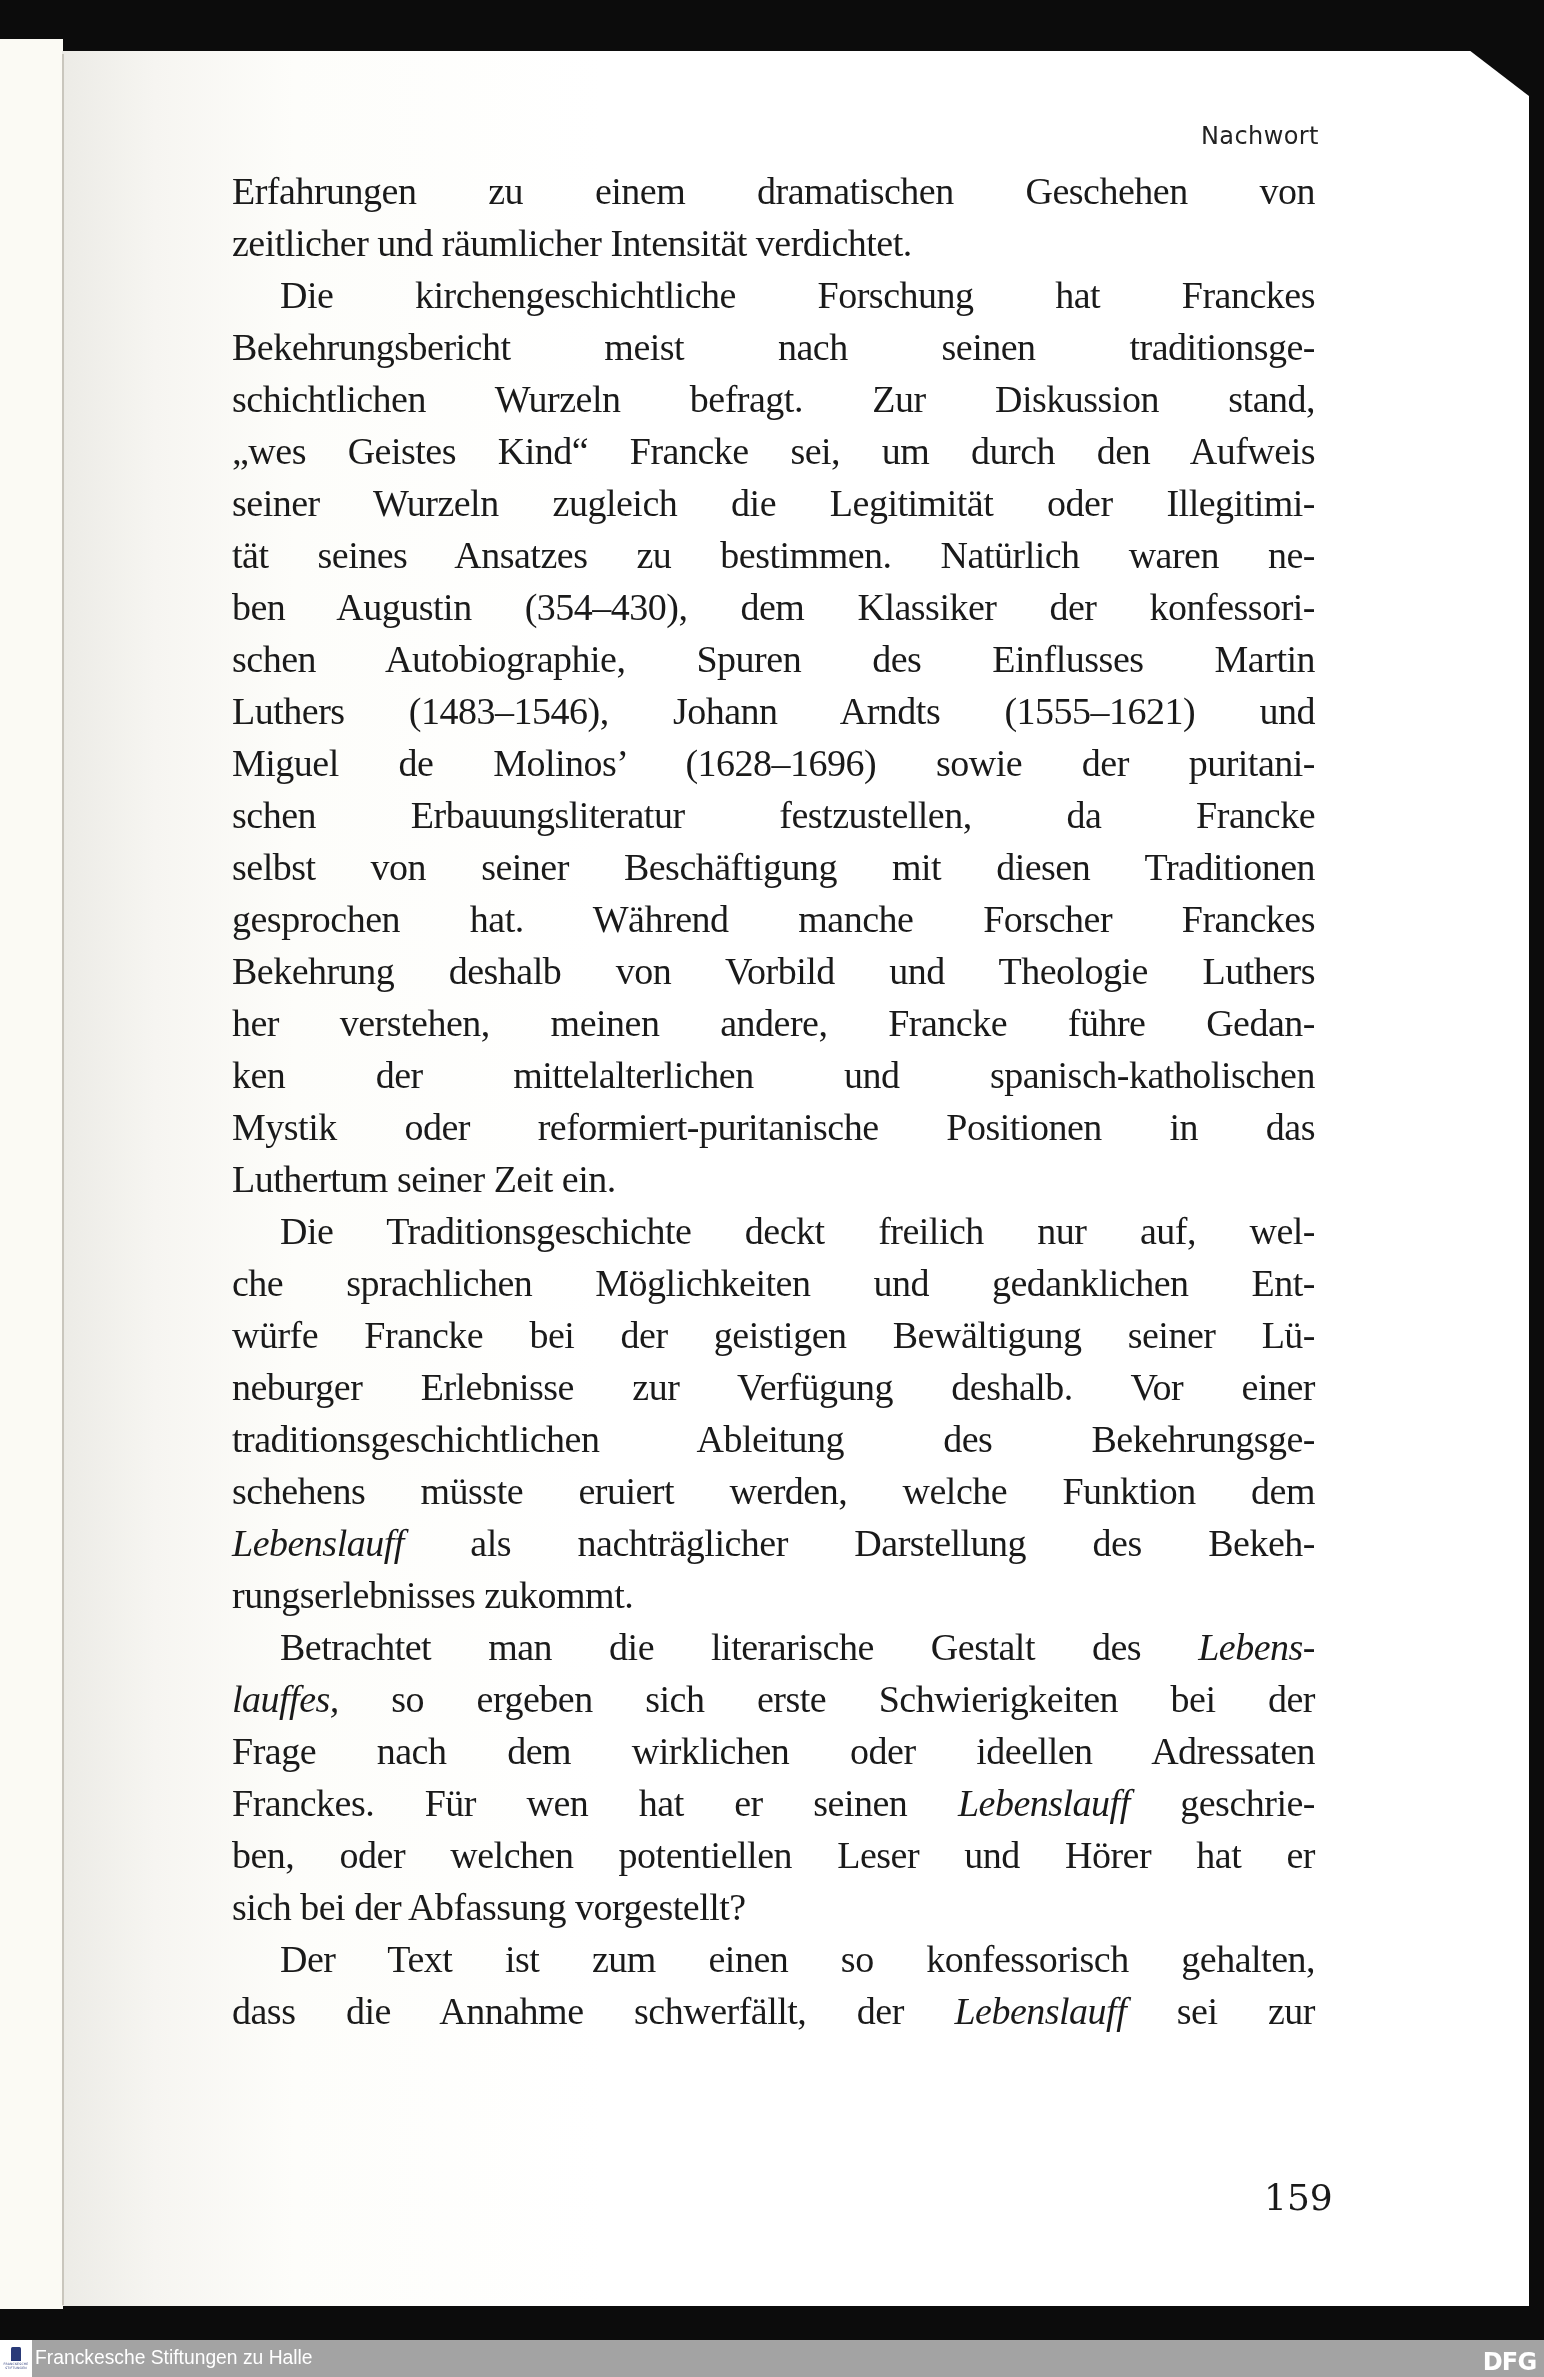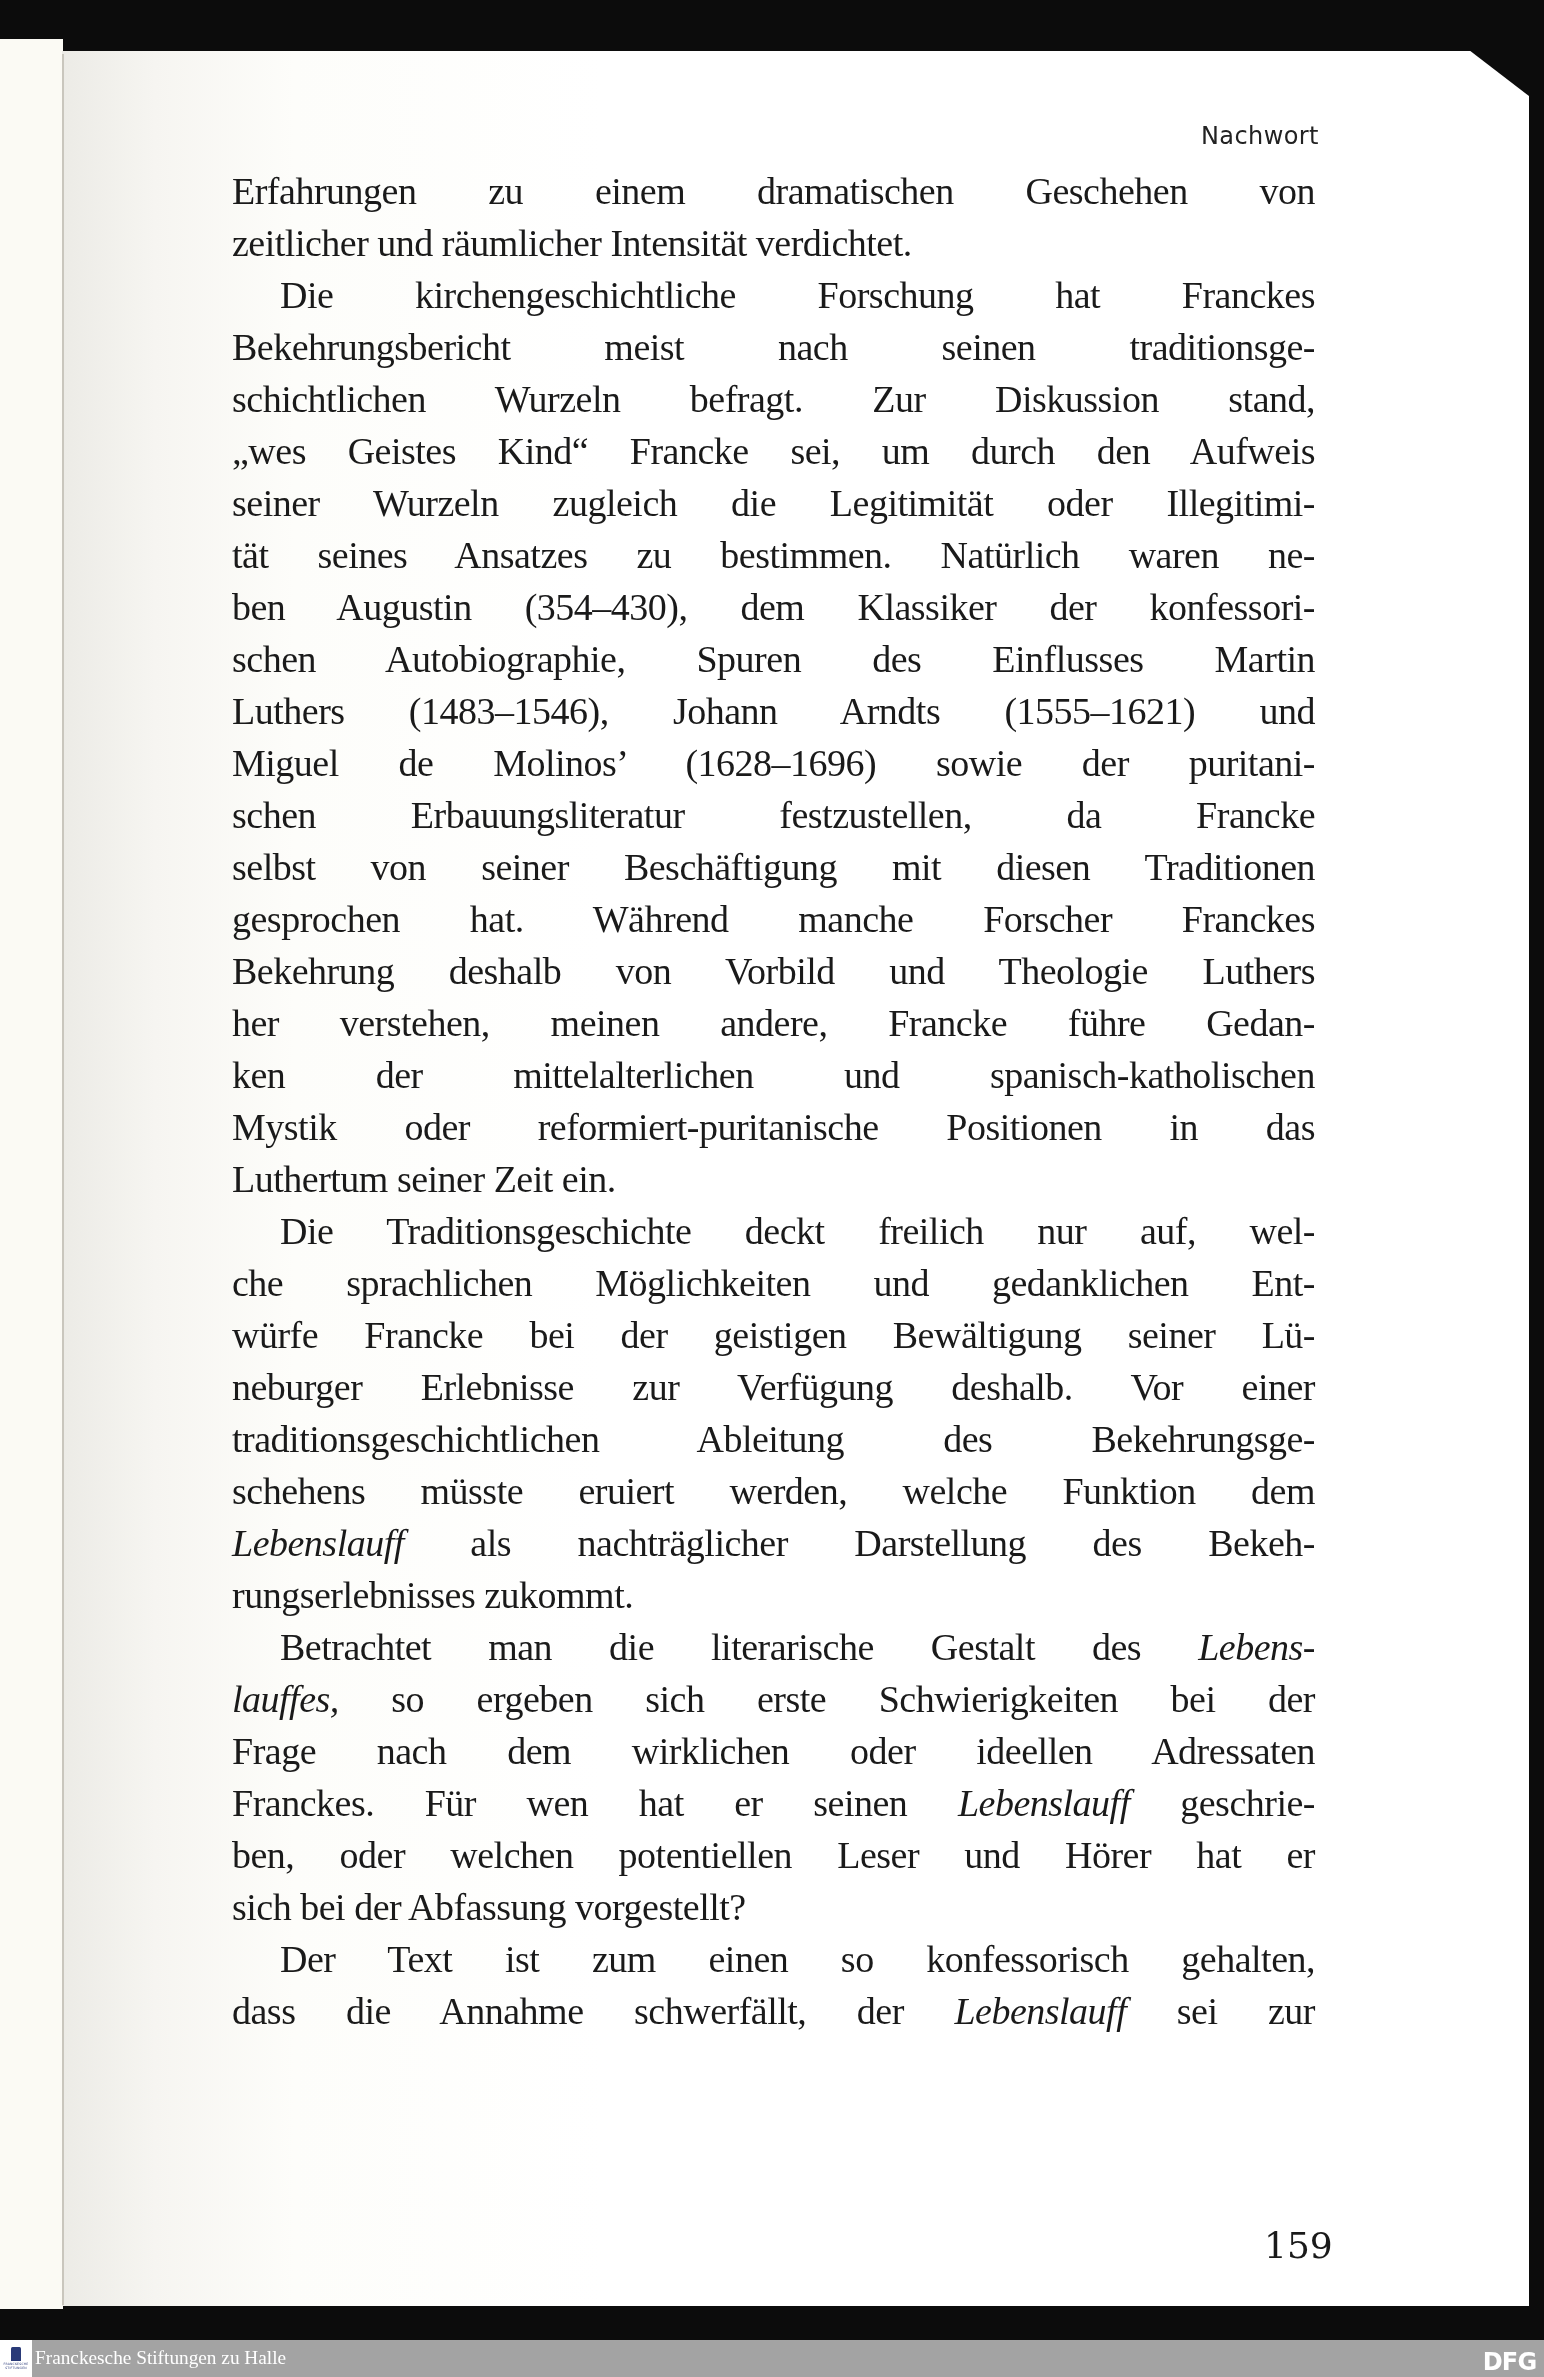--- a/index.html
+++ b/index.html
@@ -35,34 +35,34 @@
     }
     .line {
       display: block; white-space: nowrap; text-align: justify; text-align-last: justify;
       height: 52px; letter-spacing: -0.5px;
     }
     .line.last { text-align-last: left; }
     .line.indent { padding-left: 48px; }
     .line em { font-style: italic; }
     .page-number {
       position: absolute; left: 1264px; top: 2177px;
-      font-family: "DejaVu Serif", serif; font-size: 36px; color: #1a1a1a; margin-top: 48px;
+      font-family: "DejaVu Serif", serif; font-size: 36px; color: #1a1a1a;
     }
     .footer {
       position: absolute; left: 0; top: 2340px; width: 1544px; height: 38px; background: #a3a3a3;
     }
     .footer-logo {
       position: absolute; left: 0; top: 0; width: 32px; height: 38px; background: #ffffff;
       display: flex; flex-direction: column; align-items: center; justify-content: center;
     }
     .footer-logo .glyph { width: 10.8px; height: 14px; background: #2a3a78; border-radius: 1.5px 1.5px 0 0; margin-bottom: 1.5px; }
     .footer-logo .cap { font-family: "DejaVu Sans", sans-serif; font-size: 3.1px; color: #2a3a78; line-height: 3.9px; letter-spacing: 0.2px; text-align: center; }
     .footer-text {
       position: absolute; left: 35px; top: 7px;
-      font-family: Liberation Serif, serif; font-size: 19.3px; color: #ffffff;
+      font-family: Liberation Sans, sans-serif; font-size: 19.3px; color: #ffffff;
     }
     .dfg {
       position: absolute; right: 7.7px; top: 7.7px;
       font-family: "DejaVu Sans", sans-serif; font-weight: bold; font-size: 24px; color: #ffffff;
       letter-spacing: -0.8px;
     }
   </style>
 </head>
 <body>
 

